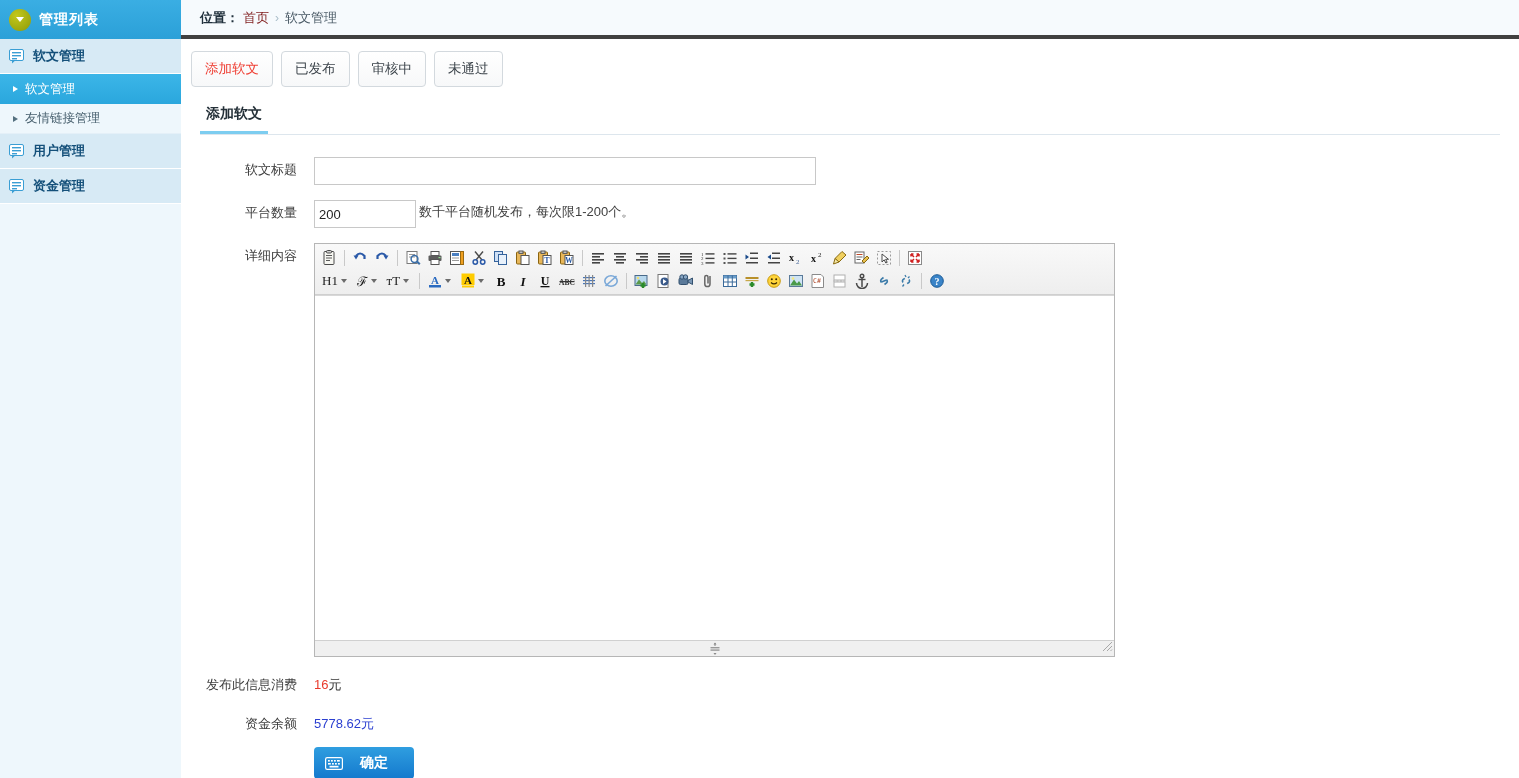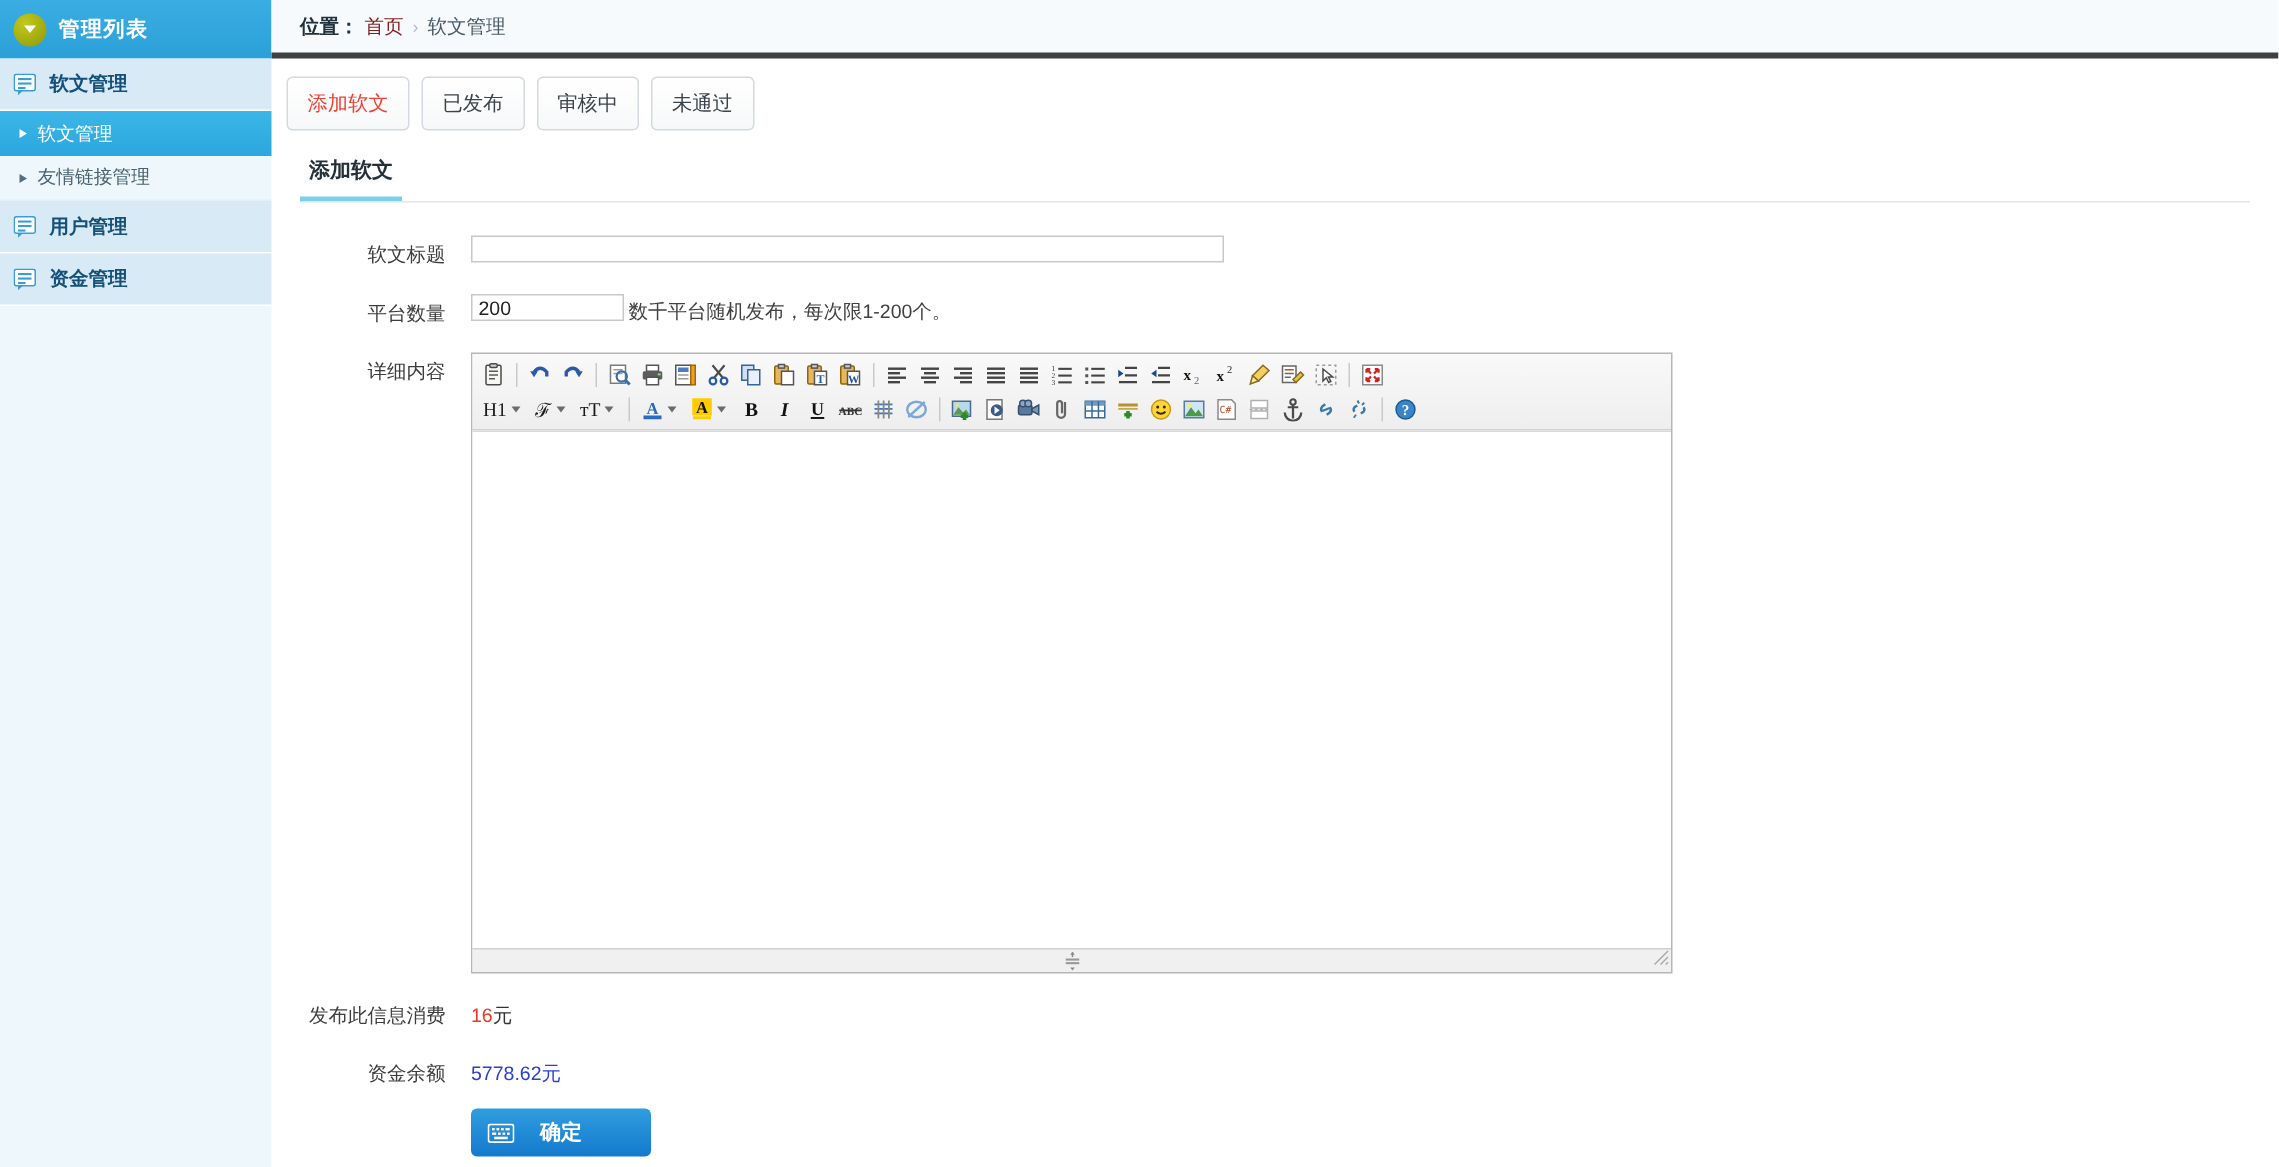--- a/index.html
+++ b/index.html
@@ -150,21 +150,21 @@
   .frow { display: flex; align-items: flex-start; margin-bottom: 15px; }
   .flabel {
     width: 133px; text-align: right;
     padding-right: 17px;
     font-size: 13px; color: #3d3d3d;
     line-height: 22px;
     padding-top: 2px;
     flex: none;
   }
   .finput {
-    height: 18px;
+    height: 28px;
     border: 1px solid #c8c8c8;
     background: #ffffff;
     font-size: 13px;
     padding: 0 4px;
     color: #222;
     font-family: "Liberation Sans", "DejaVu Sans", sans-serif;
     outline: none;
   }
   .w-title { width: 502px; }
   .w-num { width: 102px; }
@@ -231,21 +231,21 @@
   }
   .ed-grip-corner { position: absolute; right: 1px; bottom: 1px; }
 
   
   .price { color: #e8392b; font-size: 13px; }
   .price .unit { color: #333; }
   .balance { color: #2b3fd0; font-size: 13px; }
   .balance .unit { color: #2b3fd0; }
 
   .submit-btn {
-    width: 120px; height: 32px;
+    width: 100px; height: 32px;
     border: none; border-radius: 4px;
     background: linear-gradient(#2f9ee0, #1479cd);
     color: #ffffff;
     font-size: 14px; font-weight: bold;
     display: flex; align-items: center;
     justify-content: flex-start;
     padding-left: 11px;
     cursor: pointer;
     font-family: "Liberation Sans", "DejaVu Sans", sans-serif;
   }

